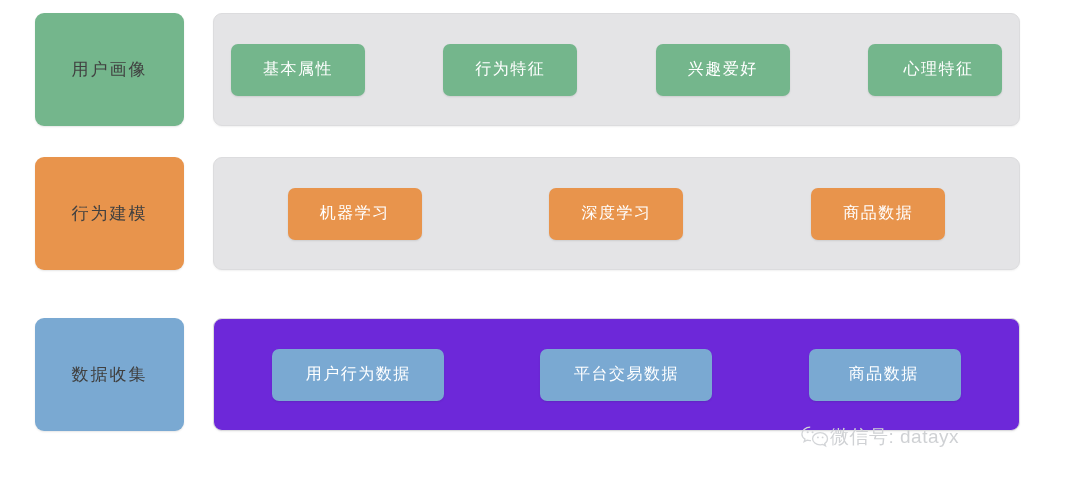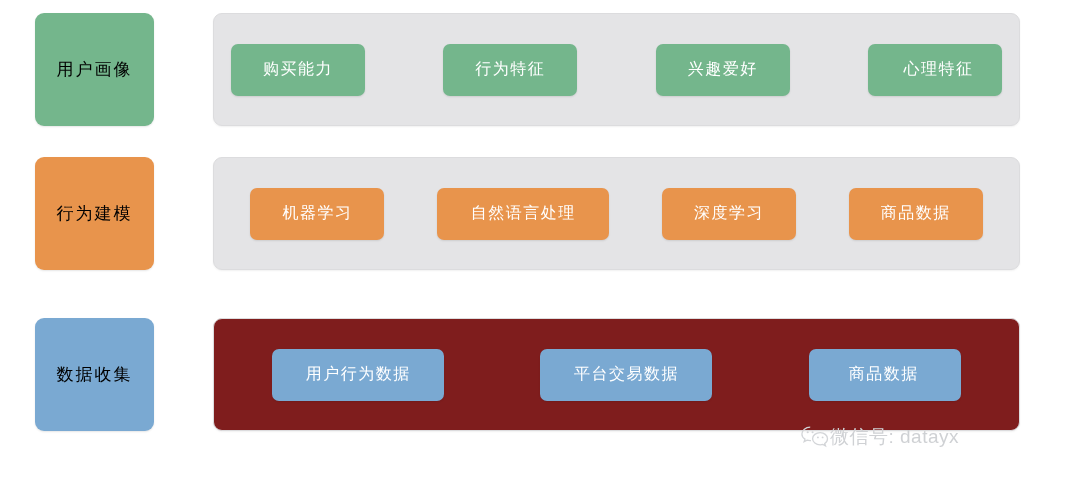--- a/index.html
+++ b/index.html
@@ -27,27 +27,27 @@
     display: flex;
     align-items: stretch;
   }
   .layer-row.row-0 { top: 13px; }
   .layer-row.row-1 { top: 157px; }
   .layer-row.row-2 { top: 318px; }
 
   .category-box {
     position: absolute;
     left: 35px;
-    width: 119px;
+    width: 149px;
     height: 113px;
     border-radius: 9px;
     display: flex;
     align-items: center;
     justify-content: center;
-    color: #000000;
+    color: #404040;
     font-size: 17px;
     letter-spacing: 2px;
     box-sizing: border-box;
     box-shadow: 0 1px 2px rgba(0,0,0,0.10);
   }
 
   .items-panel {
     position: absolute;
     left: 213px;
     width: 807px;
@@ -96,40 +96,39 @@
   .watermark svg { display: block; }
 </style>
 </head>
 <body style="background: rgb(255, 255, 255);">
 
 <div id="diagram">
 
   <div class="layer-row row-0">
     <div class="category-box" style="background: rgb(116, 182, 140);">用户画像</div>
     <div class="items-panel spread-even" style="background: rgb(228, 228, 230); border-color: rgb(220, 220, 222);">
-      <div class="tag w-sm" style="background: rgb(116, 182, 140);">购买能力</div>
+      <div class="tag w-sm" style="background: rgb(116, 182, 140);">基本属性</div>
       <div class="tag w-sm" style="background: rgb(116, 182, 140);">行为特征</div>
       <div class="tag w-sm" style="background: rgb(116, 182, 140);">兴趣爱好</div>
       <div class="tag w-sm" style="background: rgb(116, 182, 140); padding-left: 29px;">心理特征</div>
     </div>
   </div>
 
   <div class="layer-row row-1">
     <div class="category-box" style="background: rgb(232, 148, 76);">行为建模</div>
     <div class="items-panel spread-around" style="background: rgb(228, 228, 230); border-color: rgb(220, 220, 222);">
       <div class="tag w-sm" style="background: rgb(232, 148, 76);">机器学习</div>
-      <div class="tag w-lg" style="background: rgb(232, 148, 76);">自然语言处理</div>
       <div class="tag w-sm" style="background: rgb(232, 148, 76);">深度学习</div>
       <div class="tag w-sm" style="background: rgb(232, 148, 76);">商品数据</div>
     </div>
   </div>
 
   <div class="layer-row row-2">
     <div class="category-box" style="background: rgb(122, 169, 210);">数据收集</div>
-    <div class="items-panel spread-around" style="background: #7f1d1d; border-color: rgb(220, 220, 222);">
+    <div class="items-panel spread-around" style="background: #6d28d9; border-color: rgb(220, 220, 222);">
       <div class="tag w-lg" style="background: rgb(122, 169, 210);">用户行为数据</div>
       <div class="tag w-lg" style="background: rgb(122, 169, 210);">平台交易数据</div>
       <div class="tag w-md" style="background: rgb(122, 169, 210); padding-left: 20px;">商品数据</div>
     </div>
   </div>
 
   <div class="watermark" style="color: rgb(207, 209, 212);">
     <span>
       <svg width="30" height="24" viewBox="0 0 30 24" aria-hidden="true">
         <g fill="none" stroke="#d3d5d8" stroke-width="1.3">

